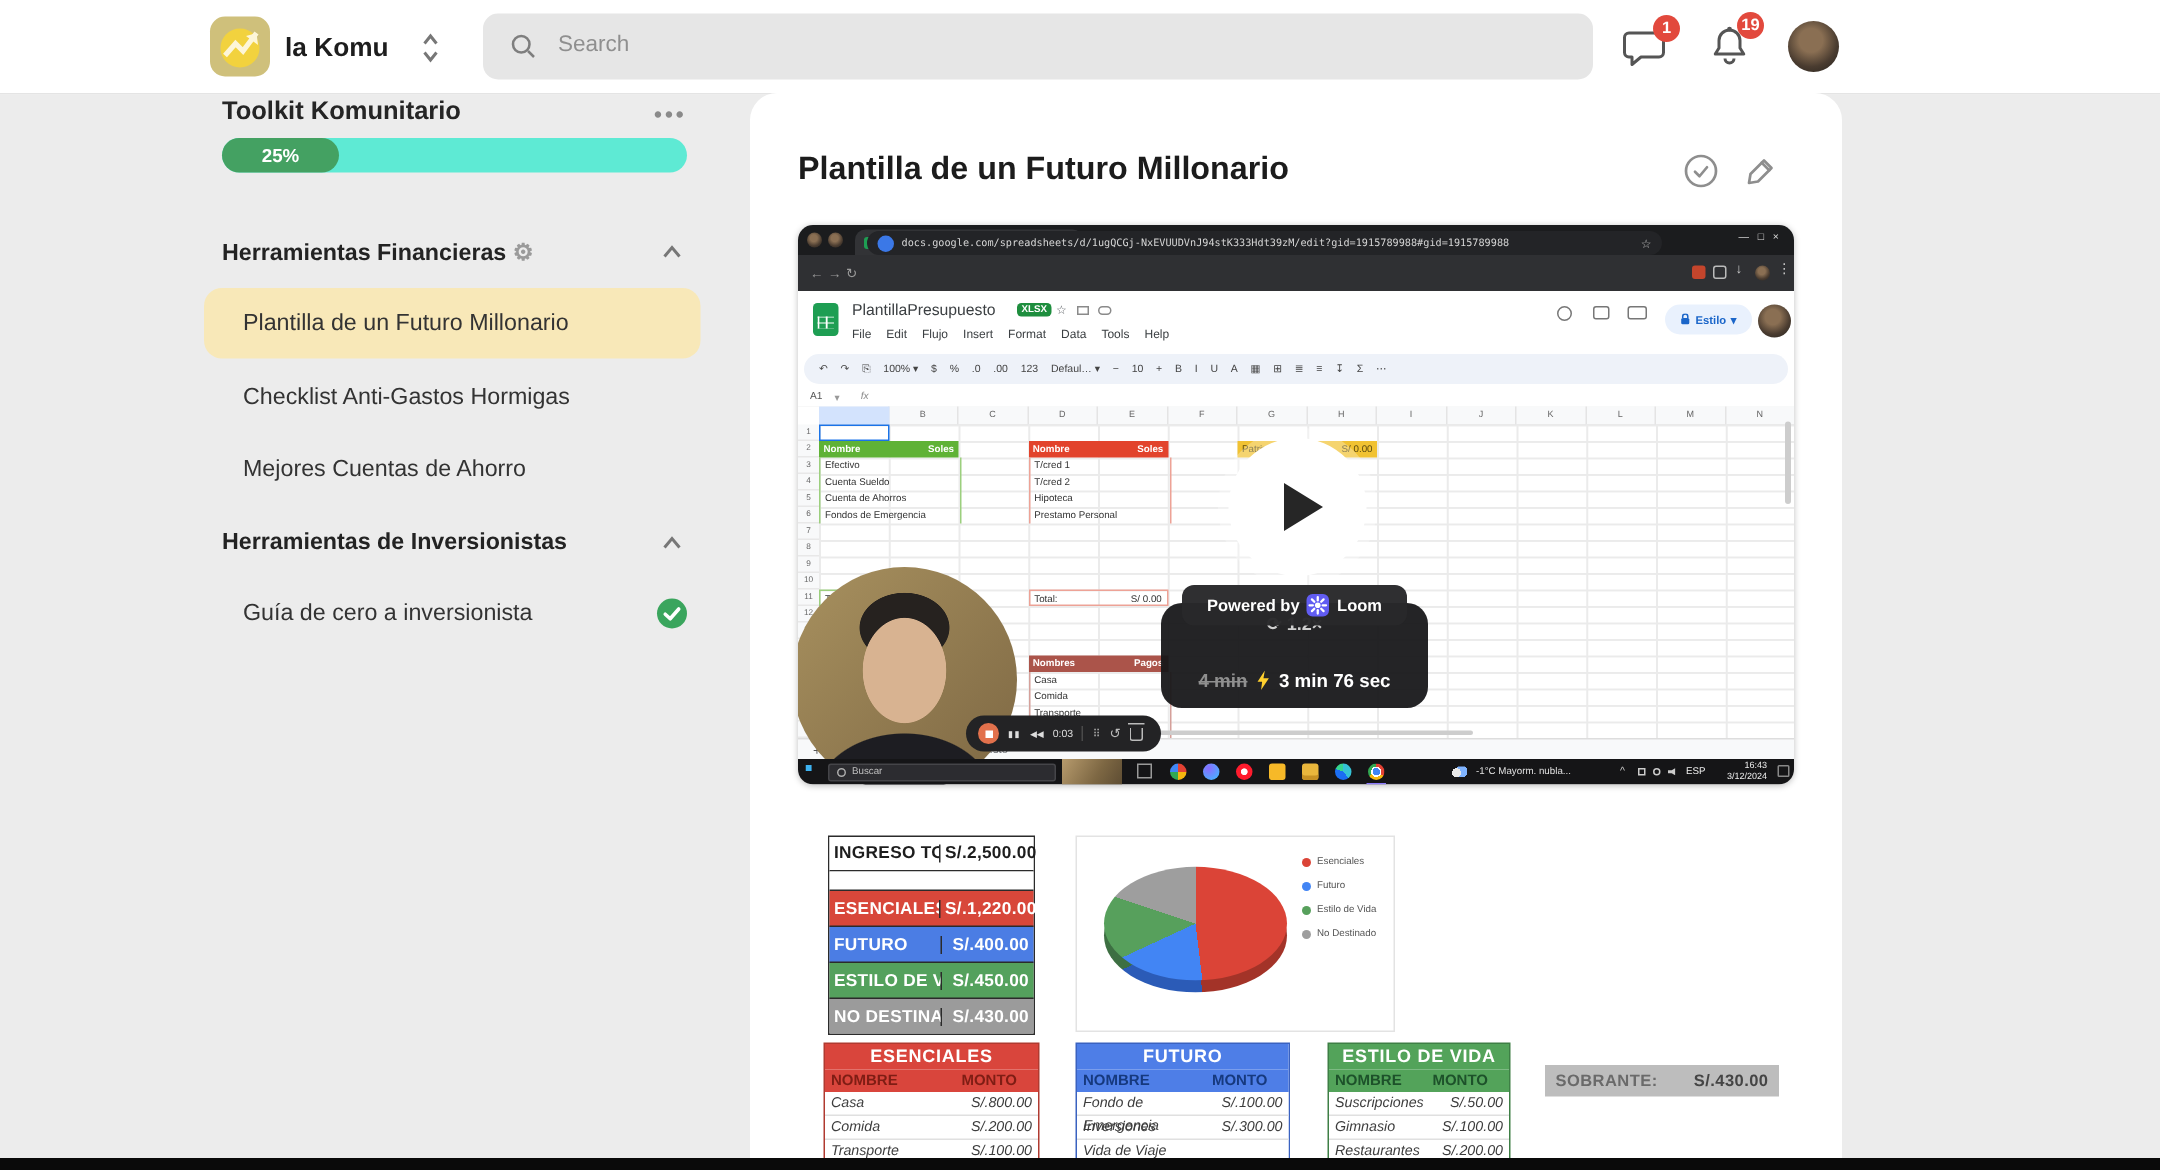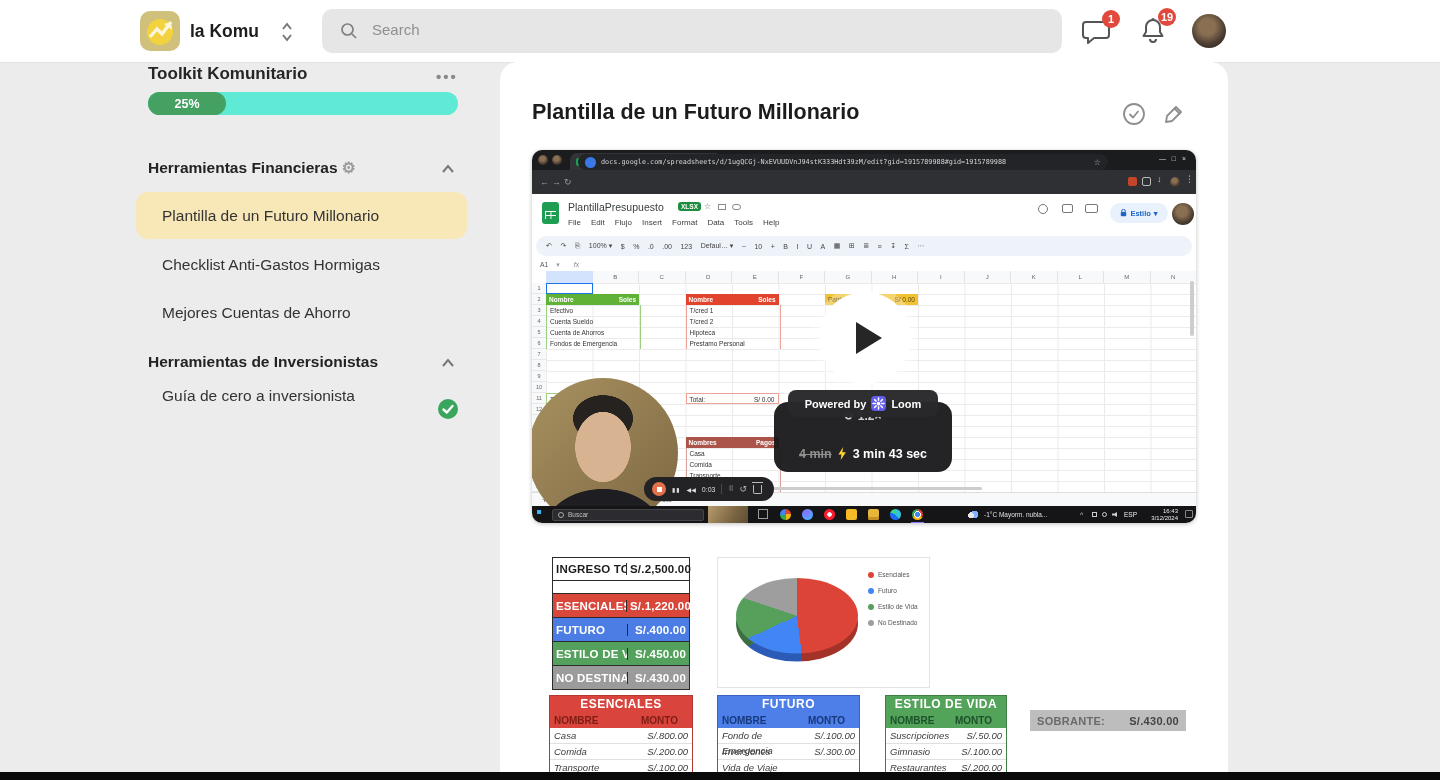--- a/index.html
+++ b/index.html
@@ -195,21 +195,21 @@
   <div class="a sbitem" style="left:162px;top:207px">Plantilla de un Futuro Millonario</div>
   <div class="a sbitem" style="left:162px;top:256px">Checklist Anti-Gastos Hormigas</div>
   <div class="a sbitem" style="left:162px;top:304px">Mejores Cuentas de Ahorro</div>
 
   <div class="a sbsection" style="left:148px;top:353px">Herramientas de Inversionistas</div>
   <div class="a" style="left:440px;top:355px">
     <svg width="16" height="12" viewBox="0 0 16 12">
         <polyline points="3,9 8,3 13,9" class="chev"></polyline>
       </svg>
   </div>
-  <div class="a sbitem" style="left:162px;top:387px">Guía de cero a inversionista</div>
+  <div class="a sbitem" style="left:162px;top:400px">Guía de cero a inversionista</div>
   <div class="a" style="left:437px;top:398px">
     <svg width="22" height="22" viewBox="0 0 22 22">
         <circle cx="11" cy="11" r="10" fill="#3aa55d"></circle>
         <polyline points="6.5,11.5 9.8,14.5 15.5,8" stroke="#fff" stroke-width="2.4" fill="none" stroke-linecap="round" stroke-linejoin="round"></polyline>
       </svg>
   </div>
 
   <div class="a card"></div>
   <div class="a pagetitle">Plantilla de un Futuro Millonario</div>
   <div class="a" style="left:1122px;top:102px">
@@ -456,21 +456,21 @@
       </div>
 
     <div class="a loomov" style="z-index:5">
       <div style="position:absolute;top:7px;width:100%;text-align:center;color:#cfcfcf;font-size:12px;font-weight:bold">
         <span>⟳</span>
         <span>1.2×</span>
       </div>
       <div style="position:absolute;bottom:11px;width:100%;display:flex;justify-content:center;gap:6px">
         <span style="color:#8f8f8f;font-size:12.5px;font-weight:bold;text-decoration:line-through">4 min</span>
         <span class="bolt"></span>
-        <span style="color:#fff;font-size:12.5px;font-weight:bold">3 min 43 sec</span>
+        <span style="color:#fff;font-size:12.5px;font-weight:bold">3 min 76 sec</span>
       </div>
     </div>
 
     <div class="a loomtip" style="z-index:6">
       <span>Powered by</span>
       <span class="loombadge">
         <svg width="15" height="15" viewBox="0 0 24 24">
             <g fill="#fff">
               <circle cx="12" cy="12" r="3"></circle>
               <rect x="10.8" y="2" width="2.4" height="6" rx="1.2"></rect>

